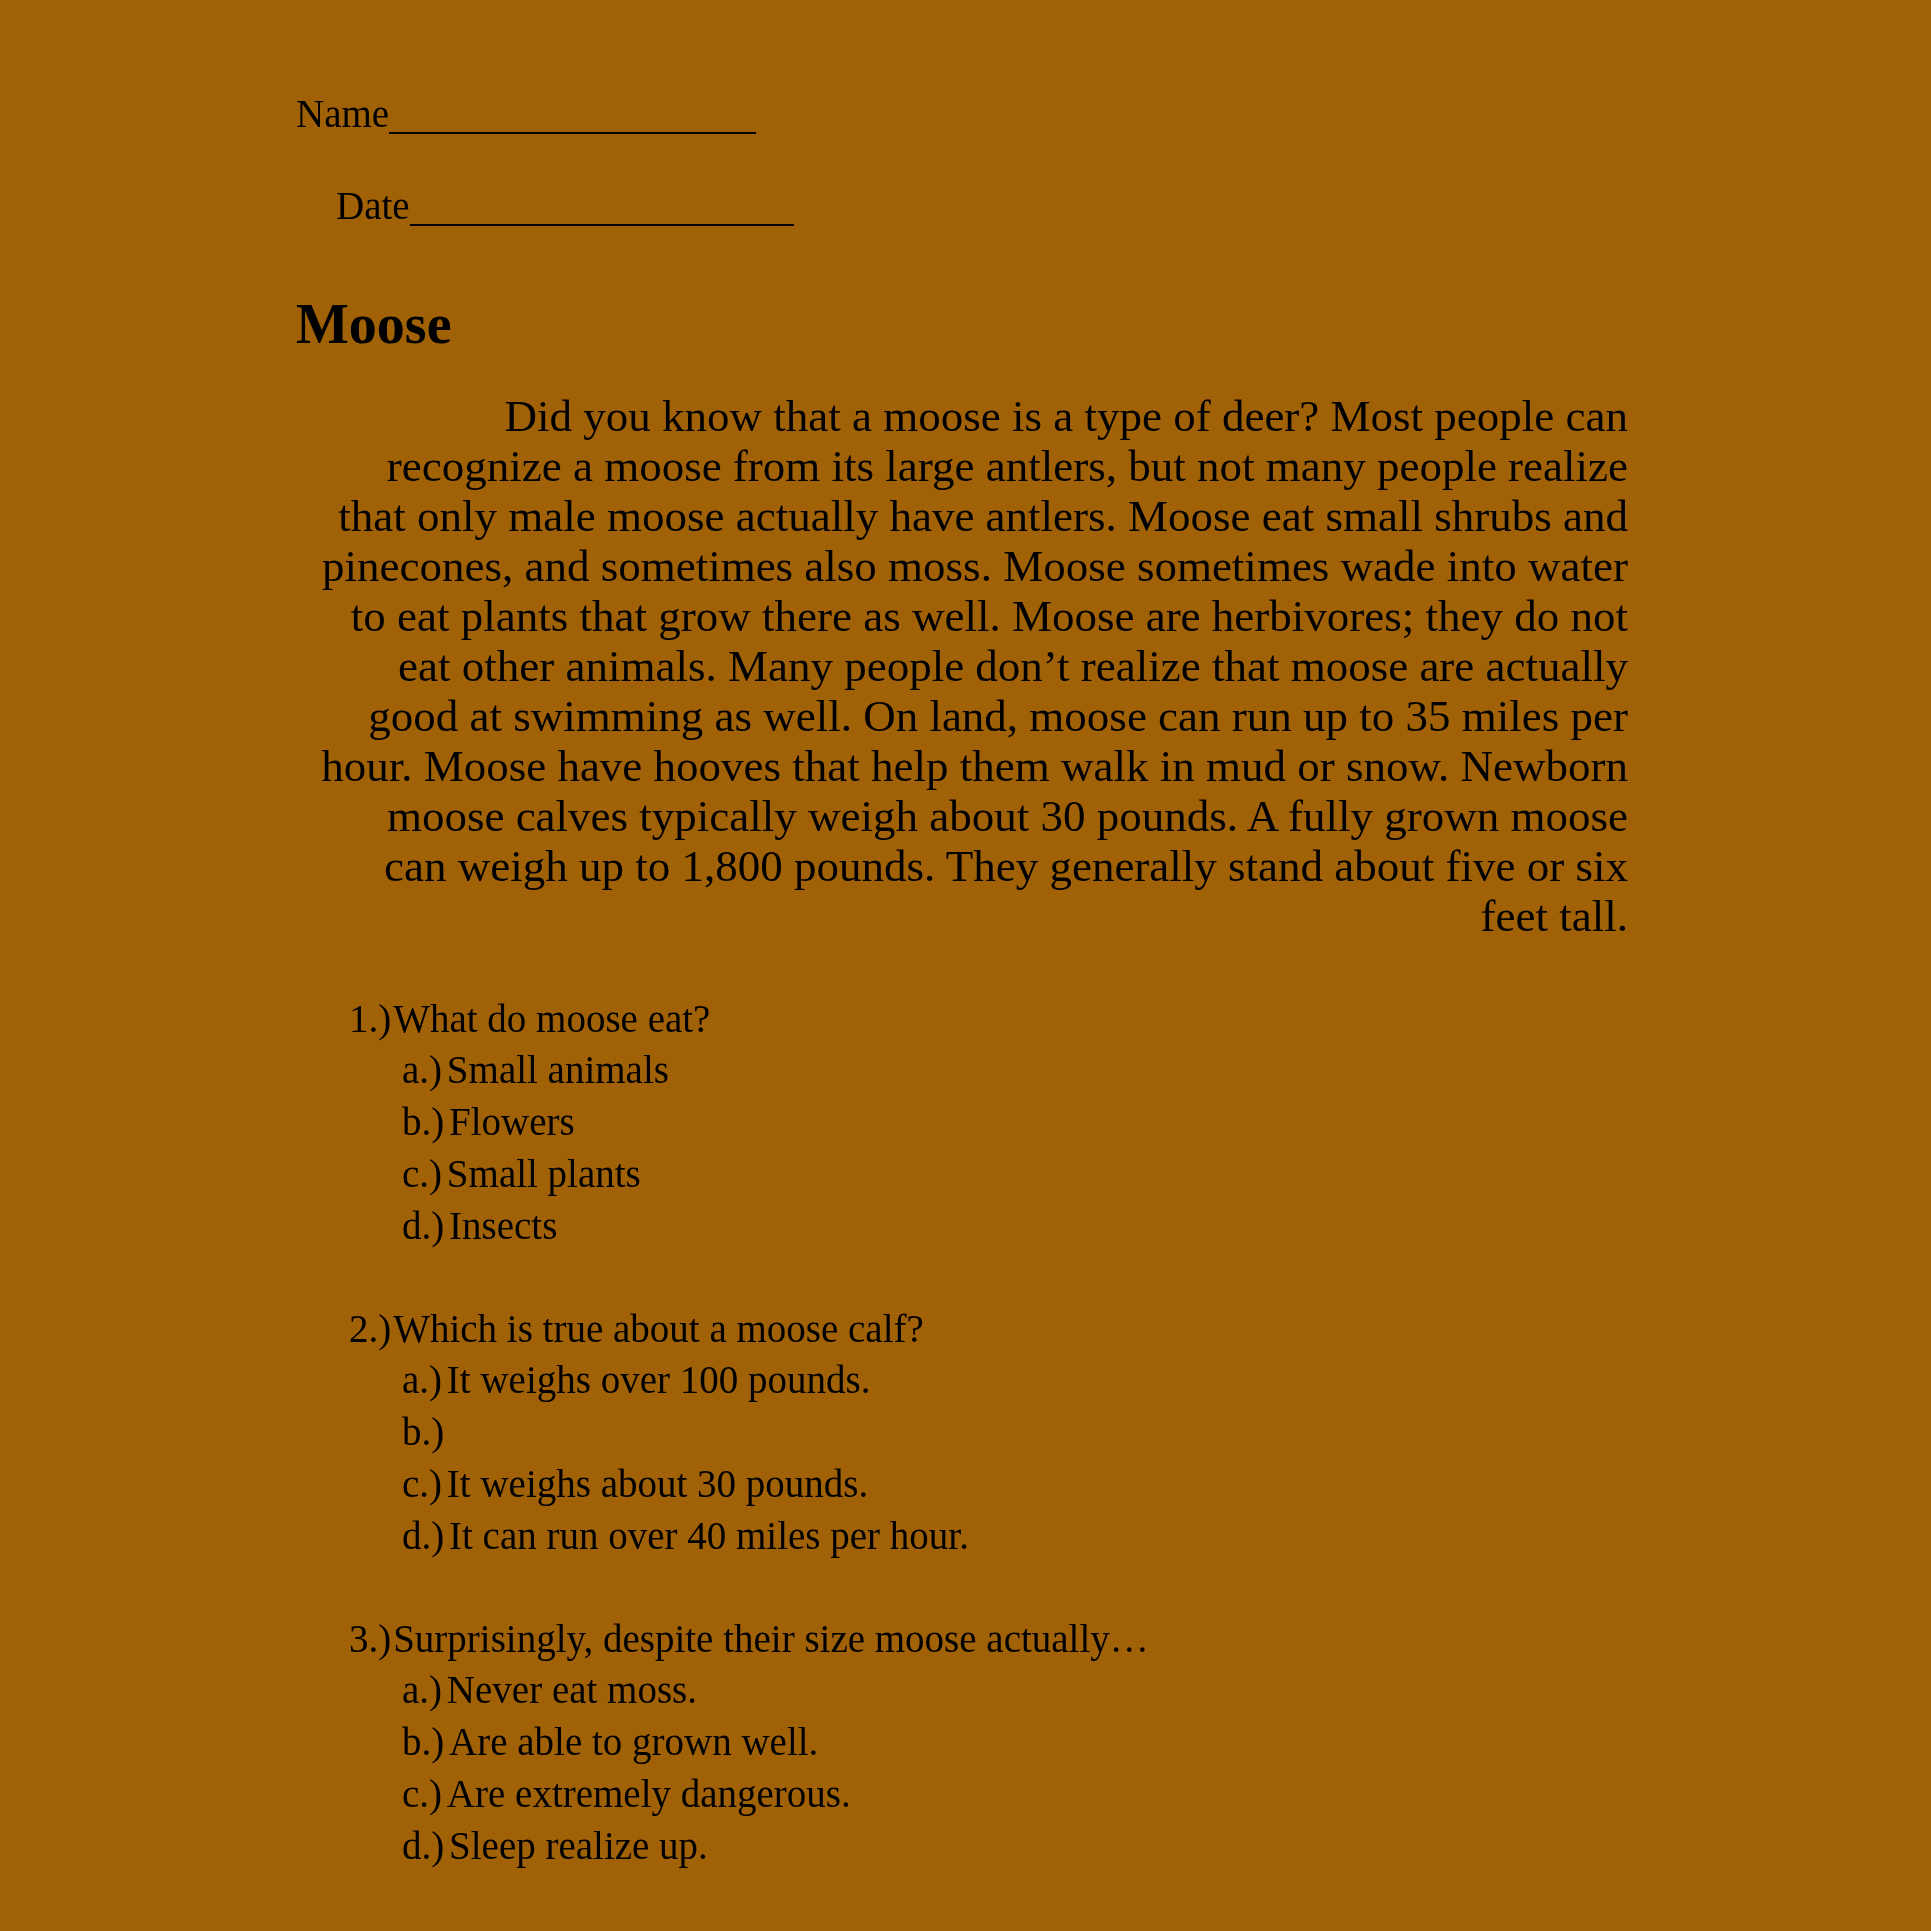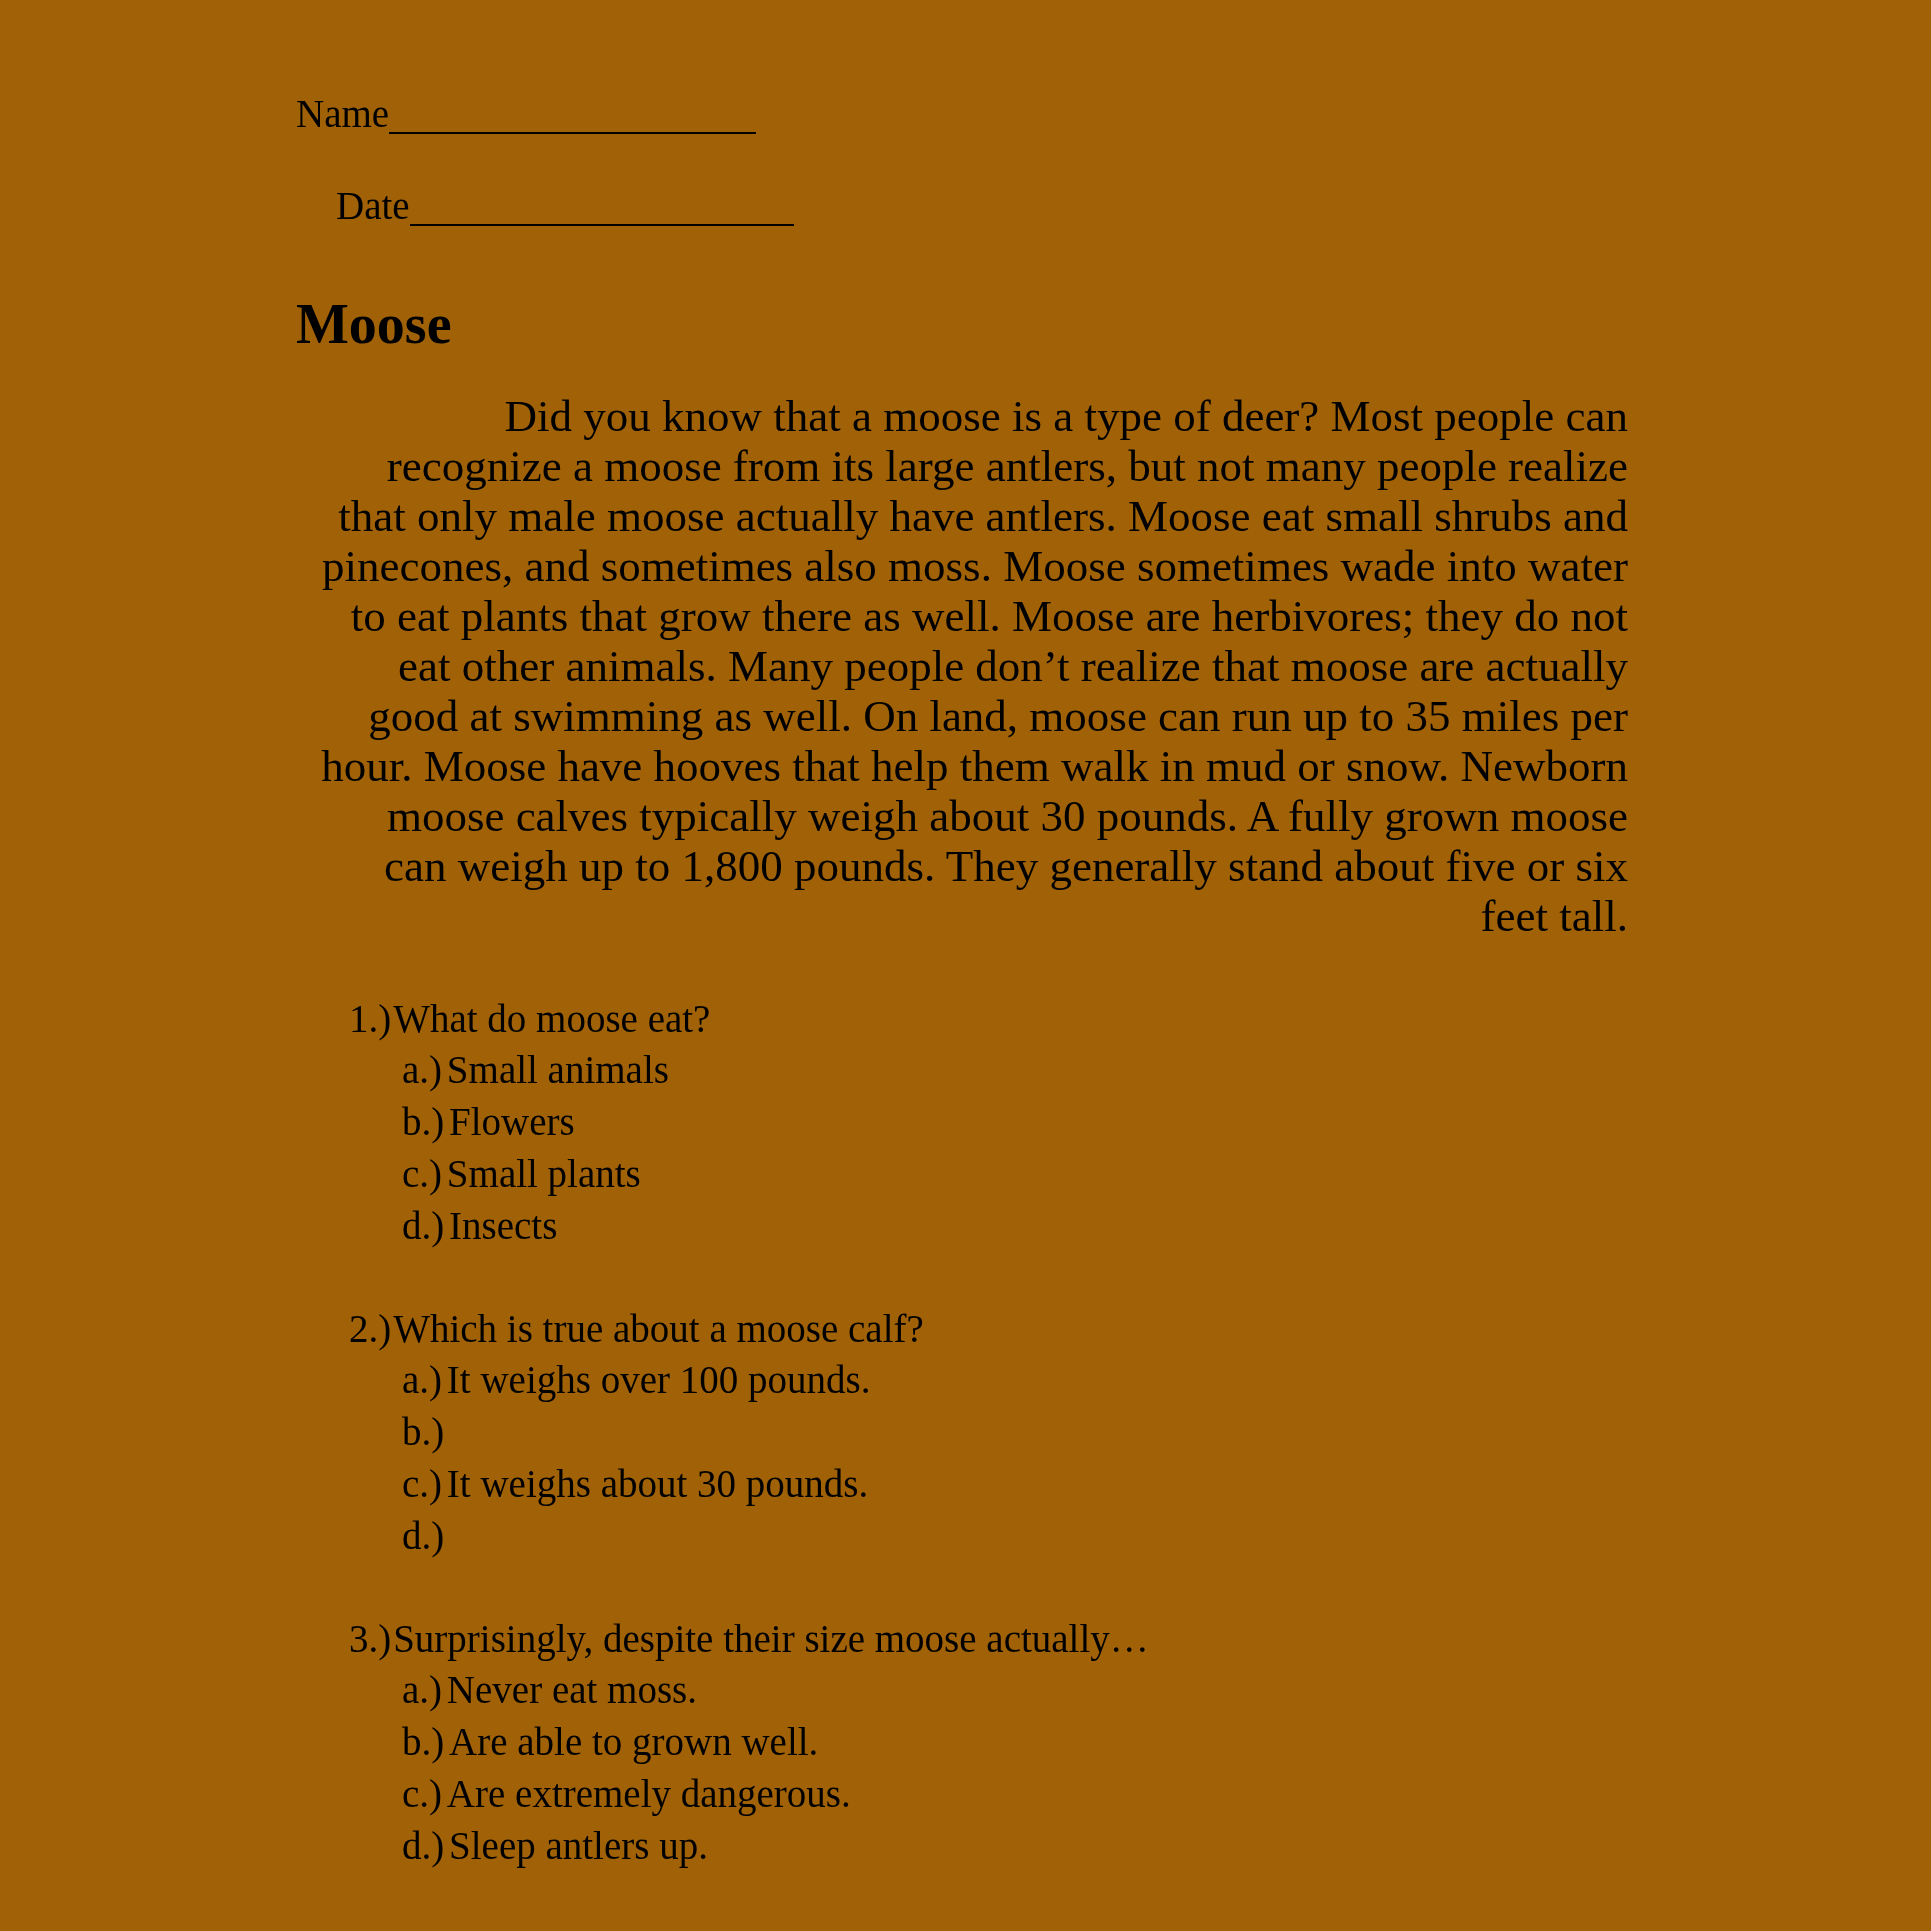--- a/index.html
+++ b/index.html
@@ -153,20 +153,21 @@
           </div>
           <div class="option">
             <span class="opt-letter">b.)</span>
           </div>
           <div class="option">
             <span class="opt-letter">c.)</span>
             <span class="opt-text">It weighs about 30 pounds.</span>
           </div>
           <div class="option">
             <span class="opt-letter">d.)</span>
+            <span class="opt-text">It can run over 40 miles per hour.</span>
           </div>
         </div>
       </div>
 
       <div class="question">
         <div class="q-line">
           <span class="q-num">3.)</span>
           <span class="q-text">Surprisingly, despite their size moose actually…</span>
         </div>
         <div class="options">
@@ -177,21 +178,21 @@
           <div class="option">
             <span class="opt-letter">b.)</span>
             <span class="opt-text">Are able to grown well.</span>
           </div>
           <div class="option">
             <span class="opt-letter">c.)</span>
             <span class="opt-text">Are extremely dangerous.</span>
           </div>
           <div class="option">
             <span class="opt-letter">d.)</span>
-            <span class="opt-text">Sleep antlers up.</span>
+            <span class="opt-text">Sleep realize up.</span>
           </div>
         </div>
       </div>
 
     </div>
   </div>
 </div>
 
 
 </body></html>

